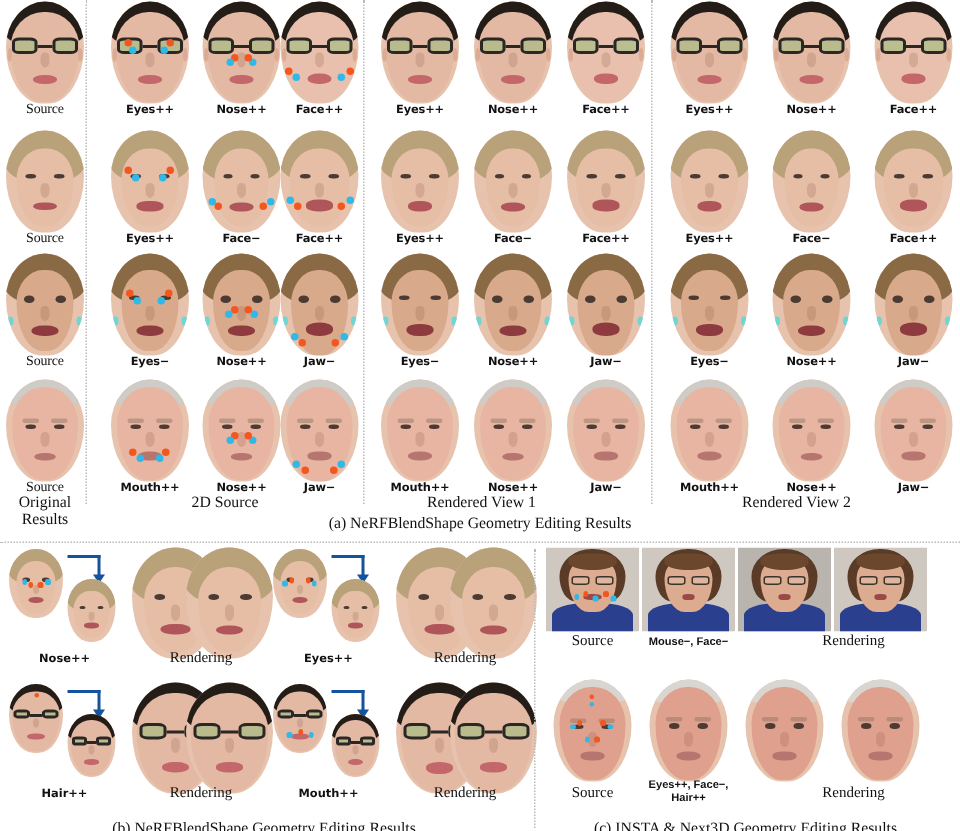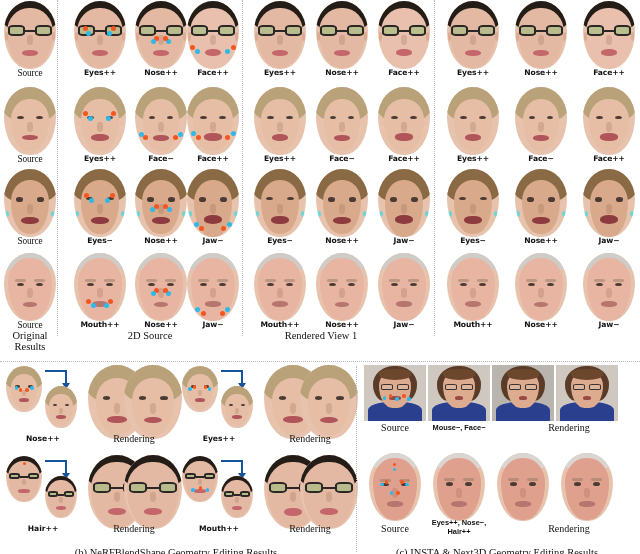--- a/index.html
+++ b/index.html
@@ -678,21 +678,23 @@
             <div class="nose" style="top:52%;"></div>
             <div class="mouth" style="left:35%;top:71%;width:30%;height:8%;background:#b7756f;"></div>
           </div>
         <div class="a-lab">Jaw−</div>
       </div>
     </div>
 
     <div class="grouplab" style="left:0px;top:330px;width:60px;">Original Results</div>
     <div class="grouplab" style="left:95px;top:330px;width:110px;">2D Source</div>
     <div class="grouplab" style="left:256px;top:330px;width:130px;">Rendered View 1</div>
-
+    <div class="grouplab" style="left:466px;top:330px;width:130px;">Rendered View 2</div>
+
+    <div class="caption" style="left:0;top:344px;">(a) NeRFBlendShape Geometry Editing Results</div>
   </div>
 
   <div class="hdash" style="top:361px;"></div>
 
   <div id="sec-b">
 
     <div class="b-row" style="top:0px;">
       <div class="b-grp" style="left:0px;width:176px;">
         <div class="b-small" style="left:6px;">
           <div class="face" style="position:absolute;inset:0;">
@@ -1044,21 +1046,21 @@
         <div class="c-face face">
           <div class="hair" style="background:#d9d5d0;top:-7%;height:32%;"></div>
           <div class="skin" style="background:#e0a08e;left:8%;top:8%;width:84%;height:90%;"></div>
           <div class="brow" style="left:22%;top:37%;width:20%;background:#8a7060;"></div>
           <div class="brow" style="right:22%;top:37%;width:20%;background:#8a7060;"></div>
           <div class="eye" style="left:25%;top:43%;height:6%;"></div>
             <div class="eye" style="right:25%;top:43%;height:6%;"></div>
           <div class="nose" style="top:52%;"></div>
           <div class="mouth" style="left:34%;top:71%;width:32%;height:9%;background:#b7756f;"></div>
         </div>
-        <div class="c-lab" style="top:66px;white-space:pre-line;">Eyes++, Nose−,
+        <div class="c-lab" style="top:66px;white-space:pre-line;">Eyes++, Face−,
 Hair++</div>
       </div>
       <div class="c-cell" style="left:132px;">
         <div class="c-face face">
           <div class="hair" style="background:#d9d5d0;top:-7%;height:32%;"></div>
           <div class="skin" style="background:#e0a08e;left:8%;top:8%;width:84%;height:90%;"></div>
           <div class="brow" style="left:22%;top:37%;width:20%;background:#8a7060;"></div>
           <div class="brow" style="right:22%;top:37%;width:20%;background:#8a7060;"></div>
           <div class="eye" style="left:25%;top:43%;height:6%;"></div>
             <div class="eye" style="right:25%;top:43%;height:6%;"></div>

